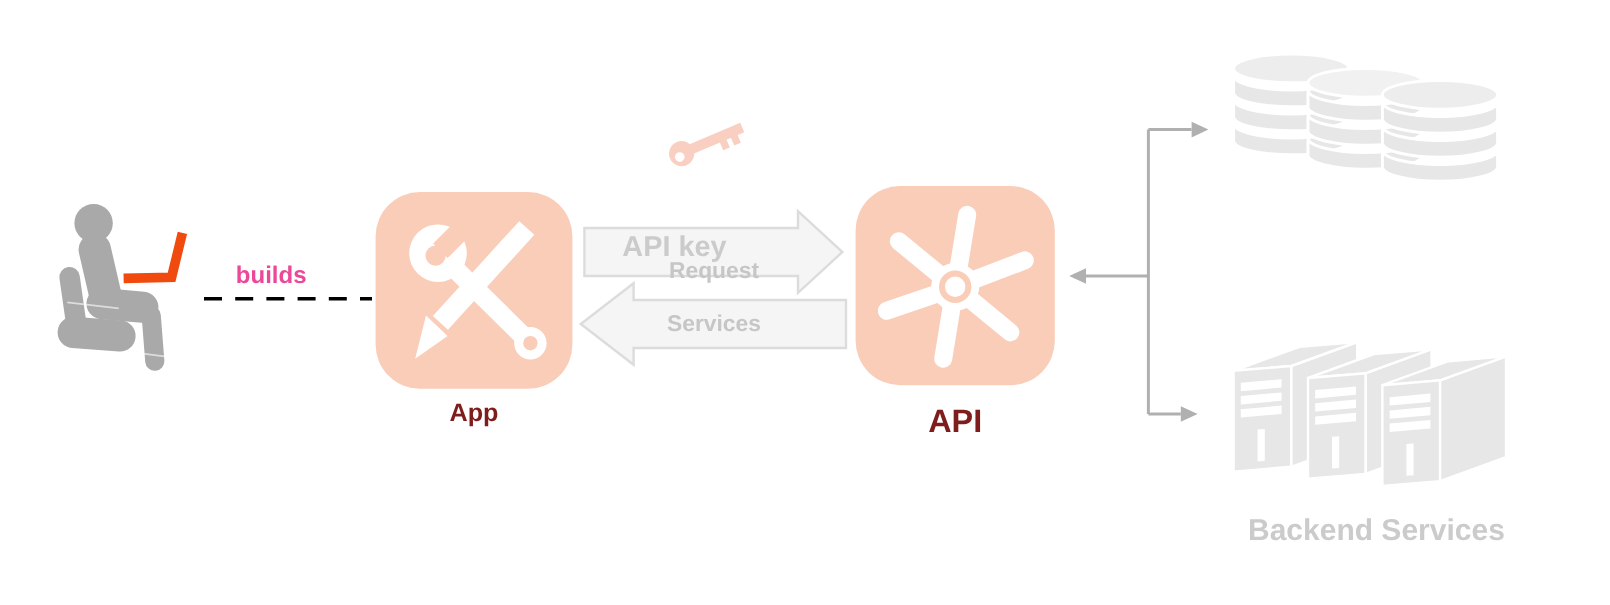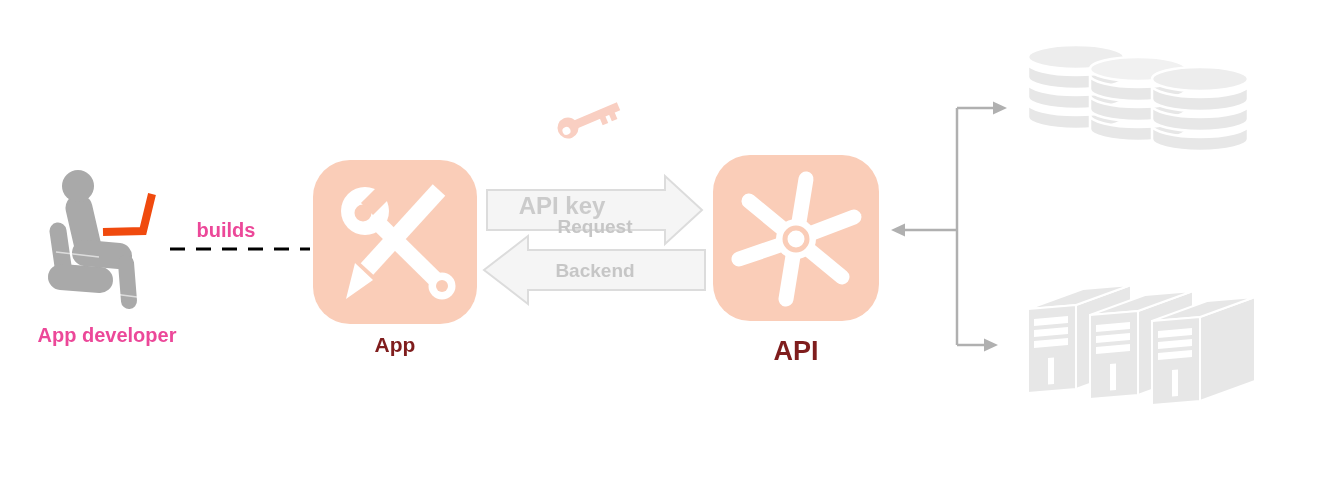--- a/index.html
+++ b/index.html
@@ -146,29 +146,29 @@
         <polygon points="0,26 48,22 103,2 55,6" fill="#E7E7E7" stroke="#ffffff" stroke-width="2"></polygon>
         <polygon points="0,26 48,22 48,106 0,110" fill="#E7E7E7" stroke="#ffffff" stroke-width="2"></polygon>
         <polygon points="6,36 40,33 40,40 6,43" fill="#ffffff"></polygon>
         <polygon points="6,47 40,44 40,51 6,54" fill="#ffffff"></polygon>
         <polygon points="6,58 40,55 40,62 6,65" fill="#ffffff"></polygon>
         <polygon points="20,75 26,74.5 26,101 20,101.5" fill="#ffffff"></polygon>
       </g>
     </g>
   </svg>
 
-  <div class="label lbl-black" style="left:7px;top:324px;width:200px;font-size:20px;">App developer</div>
 
   <div class="label lbl-black" style="left:176px;top:219px;width:100px;font-size:20px;">builds</div>
 
   <div class="label lbl-gray" style="left:345px;top:333px;width:100px;font-size:21px;">App</div>
 
   <div class="label lbl-gray" style="left:746px;top:336px;width:100px;font-size:27px;">API</div>
 
   <div class="label lbl-lightgray" style="left:492px;top:145px;width:140px;font-size:24px;margin-top:47px;">API key</div>
 
   <div class="label lbl-arrow" style="left:525px;top:216px;width:140px;font-size:19px;">Request</div>
 
-  <div class="label lbl-arrow" style="left:525px;top:260px;width:140px;font-size:19px;">Backend</div>
+  <div class="label lbl-arrow" style="left:525px;top:260px;width:140px;font-size:19px;">Services</div>
 
 
+  <div class="label lbl-lightgray" style="left:987px;top:428px;width:320px;font-size:25px;">Backend Services</div>
 
 </div>
 
 </body></html>

